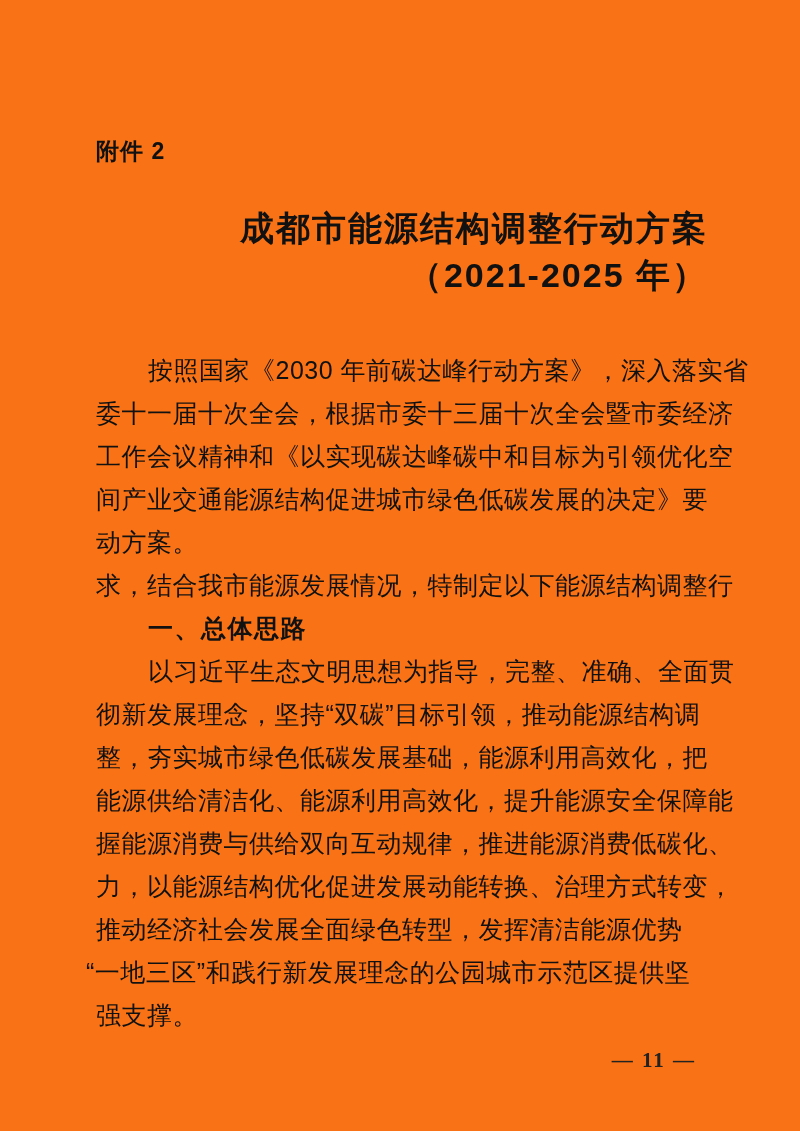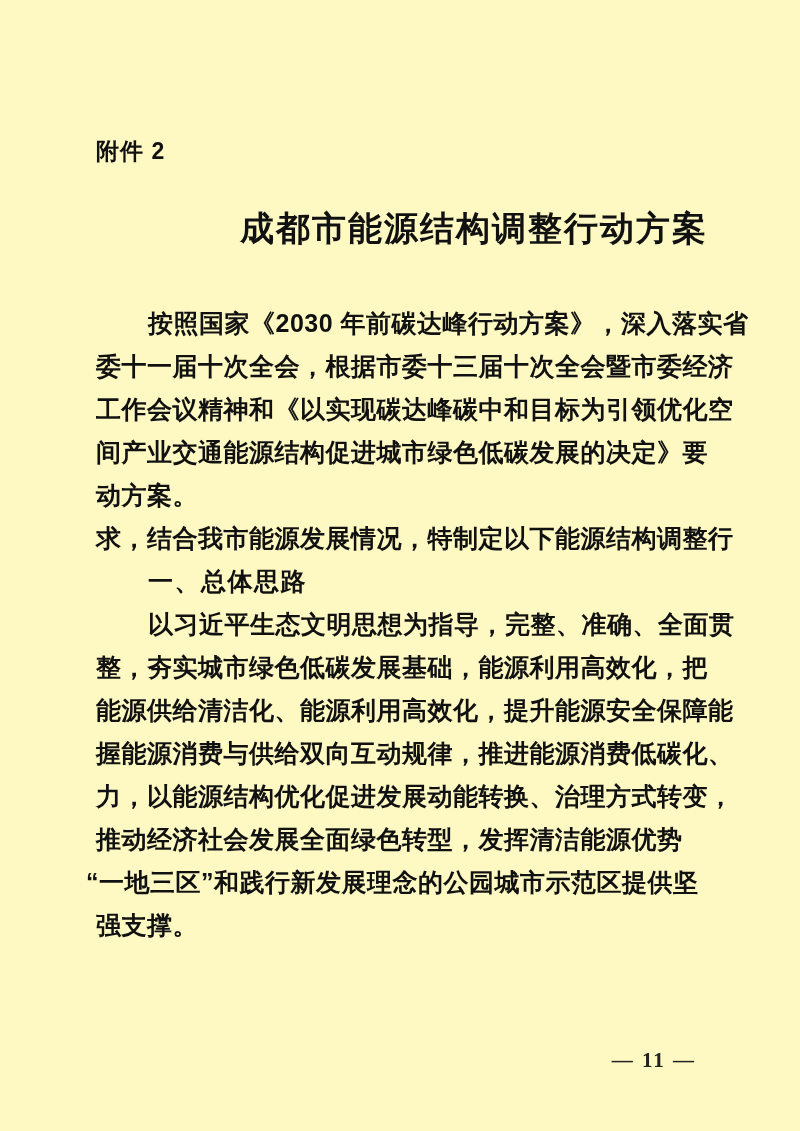--- a/index.html
+++ b/index.html
@@ -5,21 +5,21 @@
   html, body {
     margin: 0;
     padding: 0;
     background: #f2f2f2;
   }
   .page {
     position: relative;
     width: 800px;
     height: 1131px;
     margin: 0 auto;
-    background: #fef9c3;
+    background: #f97316;
     overflow: hidden;
     font-family: "Liberation Sans", "DejaVu Sans", sans-serif;
     color: #111111;
   }
   .content {
     padding: 0 92px 0 96px;
   }
   .attachment-label {
     margin-top: 136px;
     font-size: 23px;
@@ -37,21 +37,21 @@
     line-height: 47px;
     letter-spacing: 2px;
     white-space: nowrap;
   }
   .body-block {
     margin-top: 50px;
   }
   .body-line {
     font-size: 25px;
     line-height: 43px;
-    font-weight: 700;
+    font-weight: 400;
     letter-spacing: 0.5px;
     white-space: nowrap;
   }
   .indent {
     padding-left: 52px;
   }
   .hang {
     margin-left: -10px;
   }
   .section-heading {
@@ -76,35 +76,37 @@
 </head>
 <body>
 
 <div class="page">
   <div class="content">
 
     <div class="attachment-label">附件 2</div>
 
     <div class="title-block">
       <div class="title-line">成都市能源结构调整行动方案</div>
+      <div class="title-line">（2021-2025 年）</div>
     </div>
 
     <div class="body-block">
       <div class="body-line indent">按照国家《2030 年前碳达峰行动方案》，深入落实省</div>
       <div class="body-line">委十一届十次全会，根据市委十三届十次全会暨市委经济</div>
       <div class="body-line">工作会议精神和《以实现碳达峰碳中和目标为引领优化空</div>
       <div class="body-line">间产业交通能源结构促进城市绿色低碳发展的决定》要</div>
       <div class="body-line">动方案。</div>
       <div class="body-line">求，结合我市能源发展情况，特制定以下能源结构调整行</div>
     </div>
 
     <div class="section-heading">一、总体思路</div>
 
     <div>
       <div class="body-line indent">以习近平生态文明思想为指导，完整、准确、全面贯</div>
+      <div class="body-line">彻新发展理念，坚持“双碳”目标引领，推动能源结构调</div>
       <div class="body-line">整，夯实城市绿色低碳发展基础，能源利用高效化，把</div>
       <div class="body-line">能源供给清洁化、能源利用高效化，提升能源安全保障能</div>
       <div class="body-line">握能源消费与供给双向互动规律，推进能源消费低碳化、</div>
       <div class="body-line">力，以能源结构优化促进发展动能转换、治理方式转变，</div>
       <div class="body-line">推动经济社会发展全面绿色转型，发挥清洁能源优势</div>
       <div class="body-line hang">“一地三区”和践行新发展理念的公园城市示范区提供坚</div>
       <div class="body-line">强支撑。</div>
     </div>
 
   </div>

